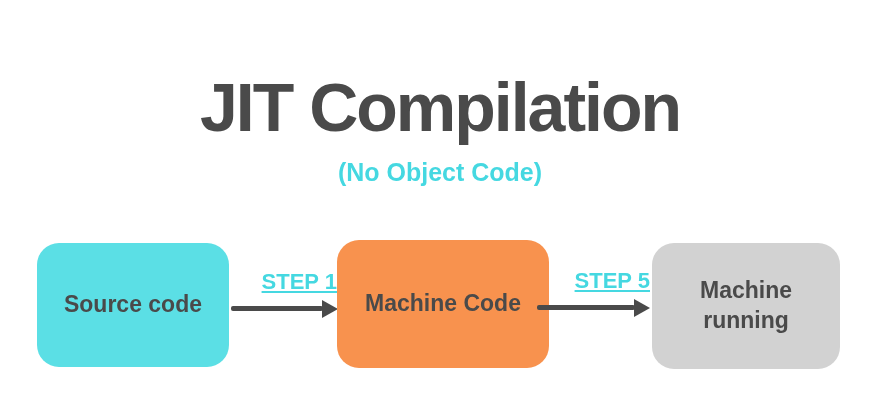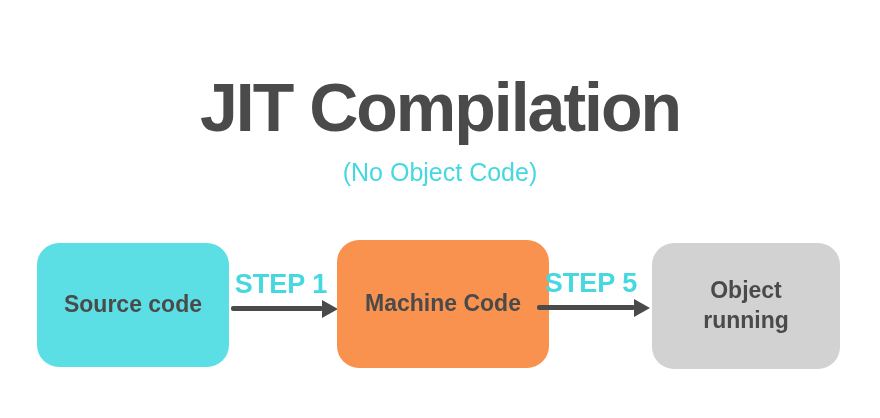--- a/index.html
+++ b/index.html
@@ -29,21 +29,21 @@
     color: #4a4a4a;
     line-height: 1.05;
   }
   .subtitle {
     position: absolute;
     left: 0;
     top: 158px;
     width: 880px;
     text-align: center;
     font-size: 25px;
-    font-weight: normal;
+    font-weight: bold;
     color: #45d8e1;
   }
   .node {
     position: absolute;
     border-radius: 22px;
     display: flex;
     align-items: center;
     justify-content: center;
     text-align: center;
     font-weight: bold;
@@ -84,24 +84,25 @@
     border-top: 9px solid transparent;
     border-bottom: 9px solid transparent;
     border-left: 16px solid #4a4a4a;
   }
   .shaft-1 { left: 231px; top: 306px; width: 92px; }
   .head-1  { left: 322px; top: 300px; }
   .shaft-2 { left: 537px; top: 305px; width: 98px; }
   .head-2  { left: 634px; top: 299px; }
   .step-label {
     position: absolute;
-    text-align: center;
-    font-size: 27px;
+    text-align: right;
+    font-size: 22px;
     font-weight: bold;
     color: #45d8e1;
+    text-decoration: underline;
   }
   .step-1 { left: 225px; top: 269px; width: 112px; }
   .step-2 { left: 532px; top: 268px; width: 118px; }
   .watermark {
     position: absolute;
     right: 8px;
     top: 385px;
     font-size: 21px;
     color: #c8c8c8;
     letter-spacing: 1px;
@@ -126,17 +127,17 @@
 
   <div class="node node-machine">
     <span class="node-label">Machine Code</span>
   </div>
 
   <div class="step-label step-2">STEP 5</div>
   <div class="arrow-shaft shaft-2"></div>
   <div class="arrow-head head-2"></div>
 
   <div class="node node-program">
-    <span class="node-label">Object running</span>
+    <span class="node-label">Machine running</span>
   </div>
 
 
 </div>
 
 </body></html>

